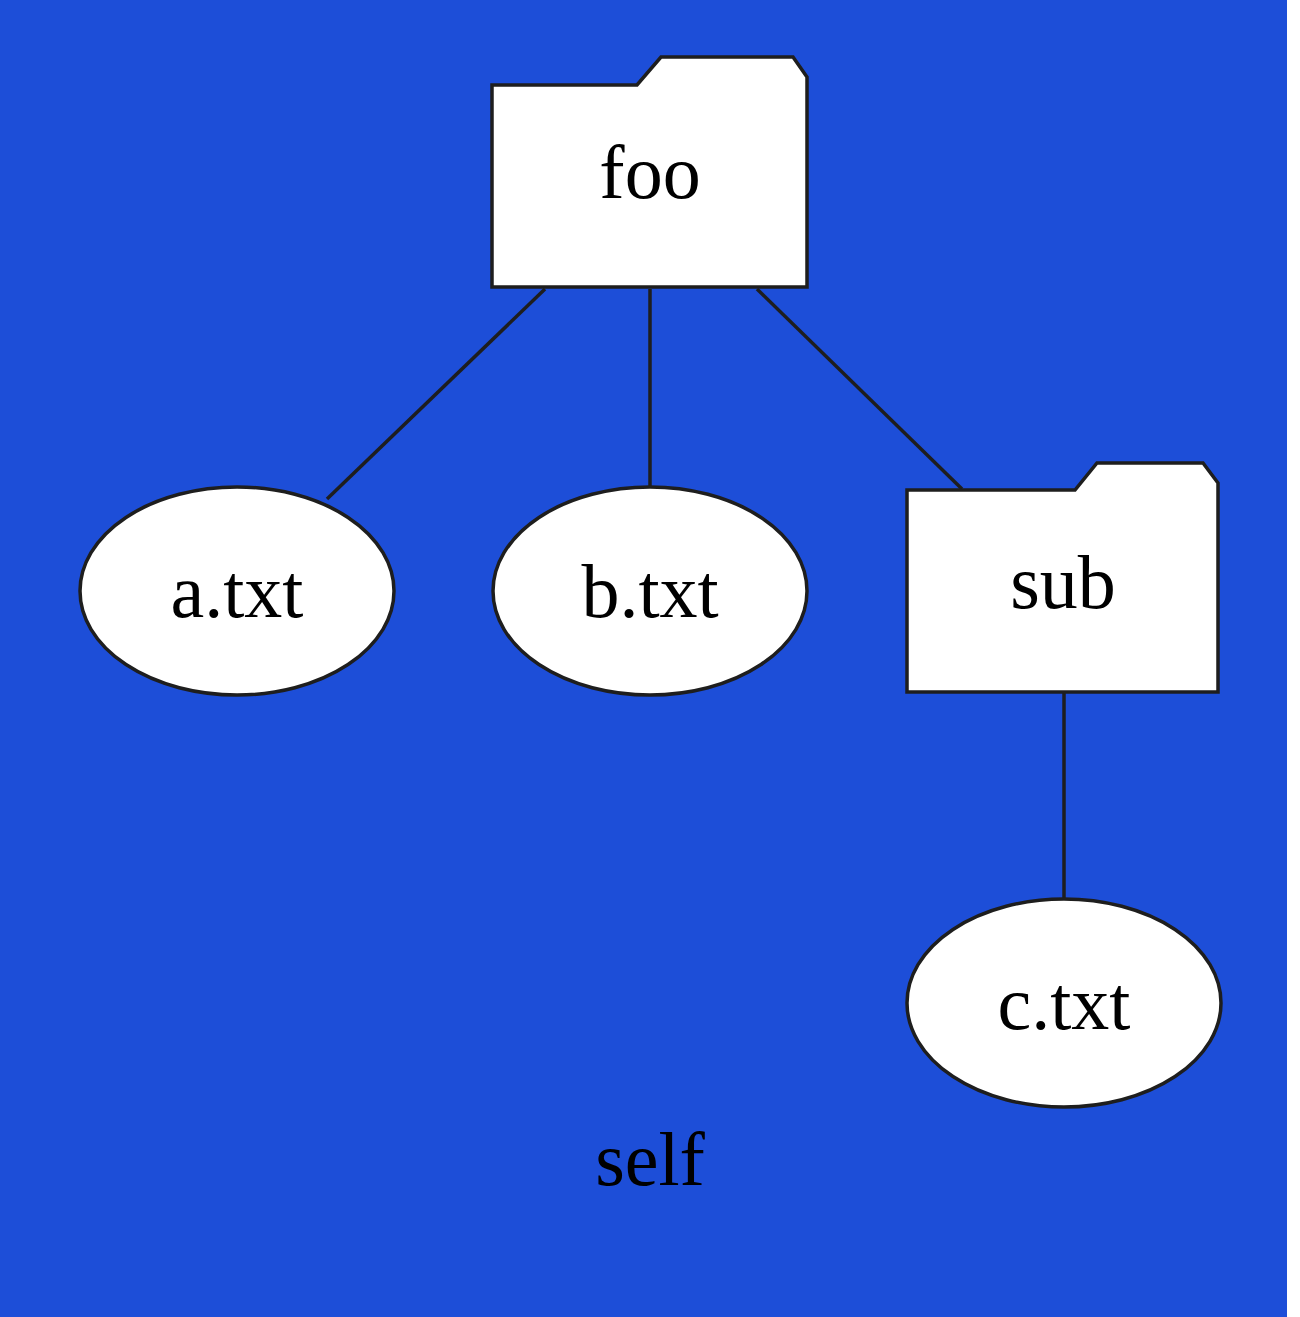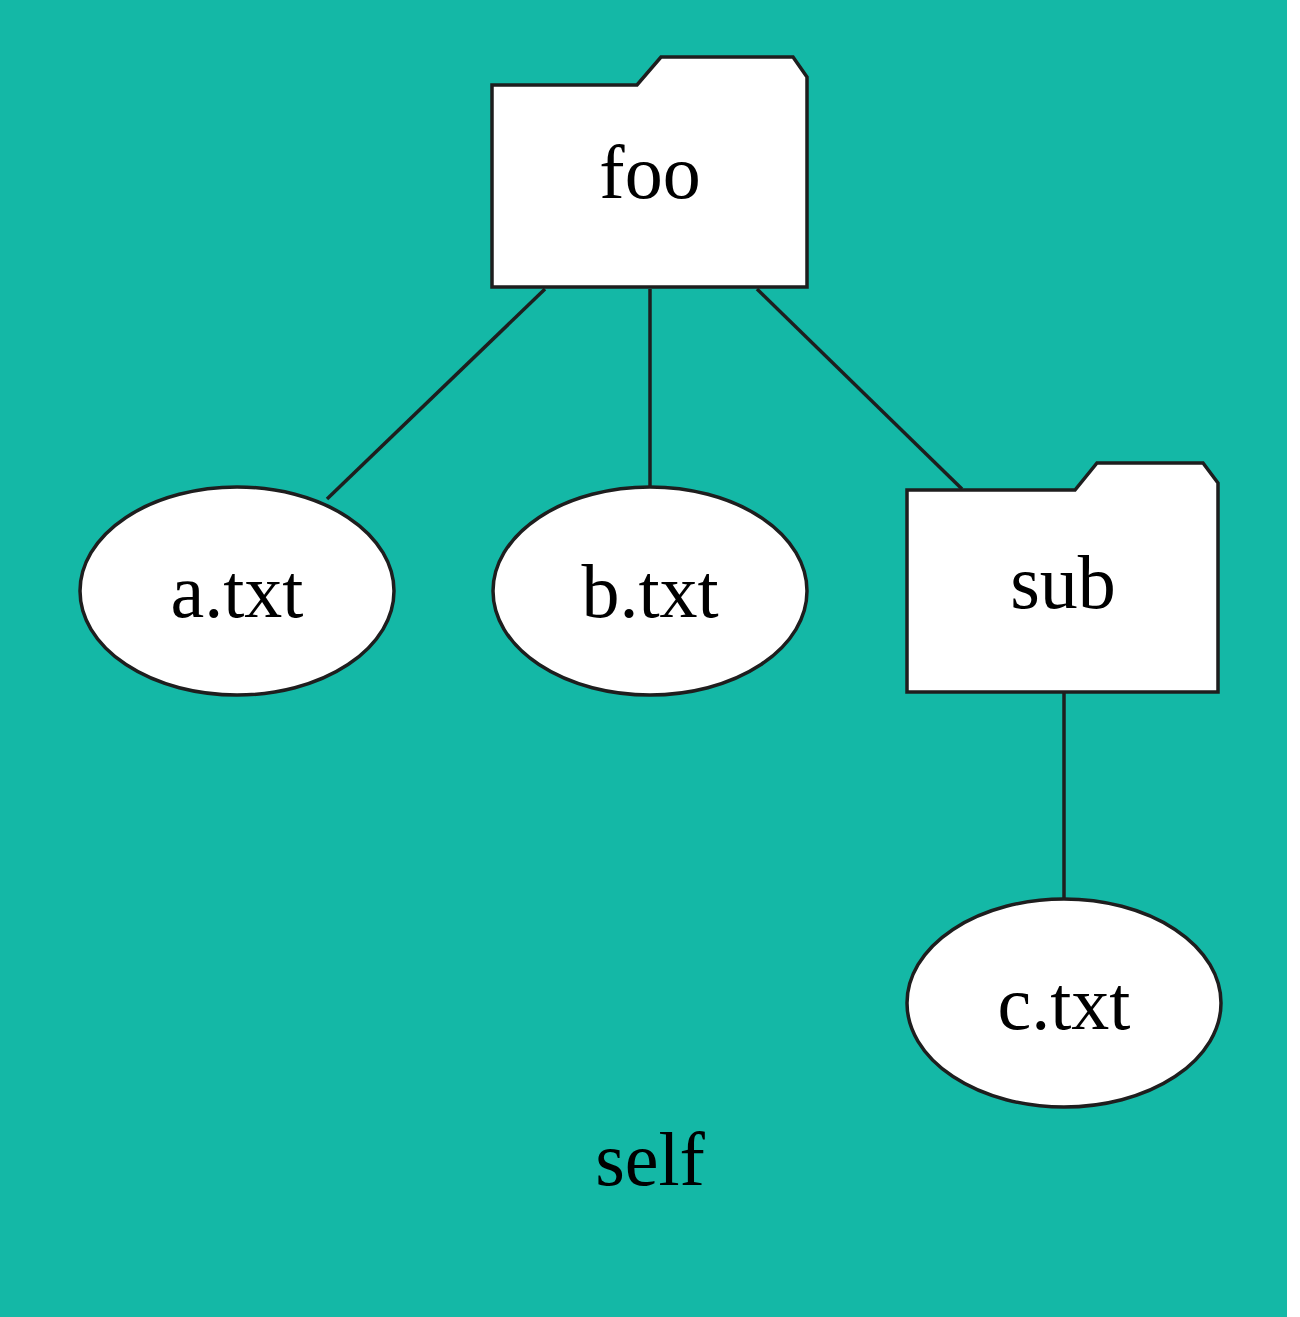--- a/index.html
+++ b/index.html
@@ -7,21 +7,21 @@
     padding: 0;
     background: #ffffff;
     width: 1300px;
     height: 1317px;
     overflow: hidden;
   }
   .canvas {
     position: relative;
     width: 1287px;
     height: 1317px;
-    background: #14b8a6;
+    background: #1d4ed8;
     text-align: right;
   }
   svg {
     display: block;
   }
   .node-shape {
     stroke: #1e1e1e;
     stroke-width: 3.5px;
     fill: #ffffff;
   }

